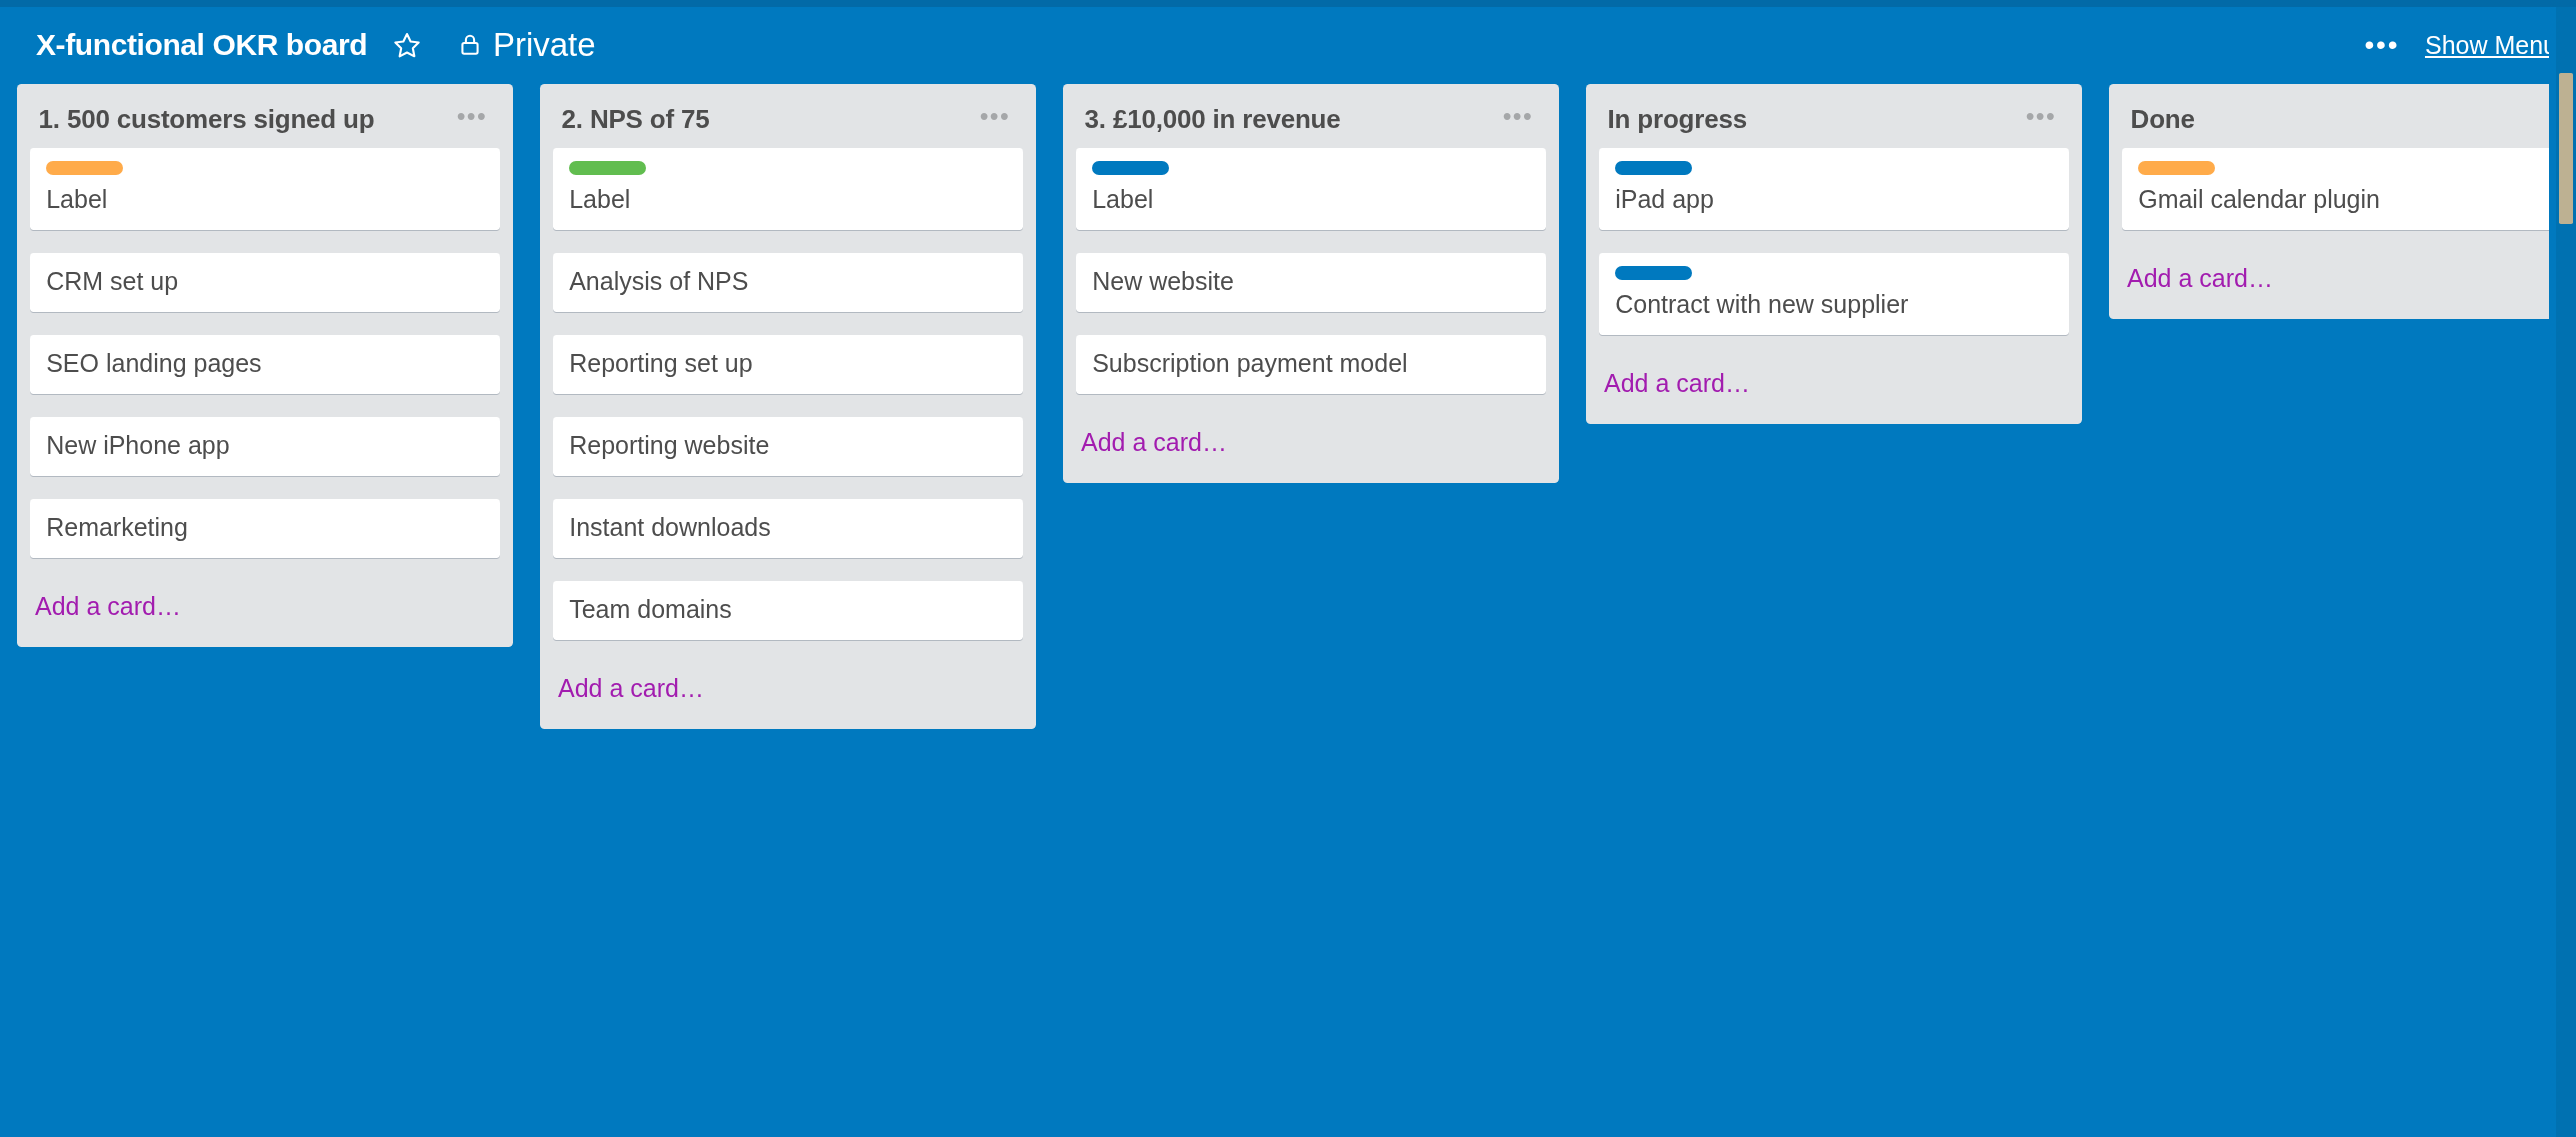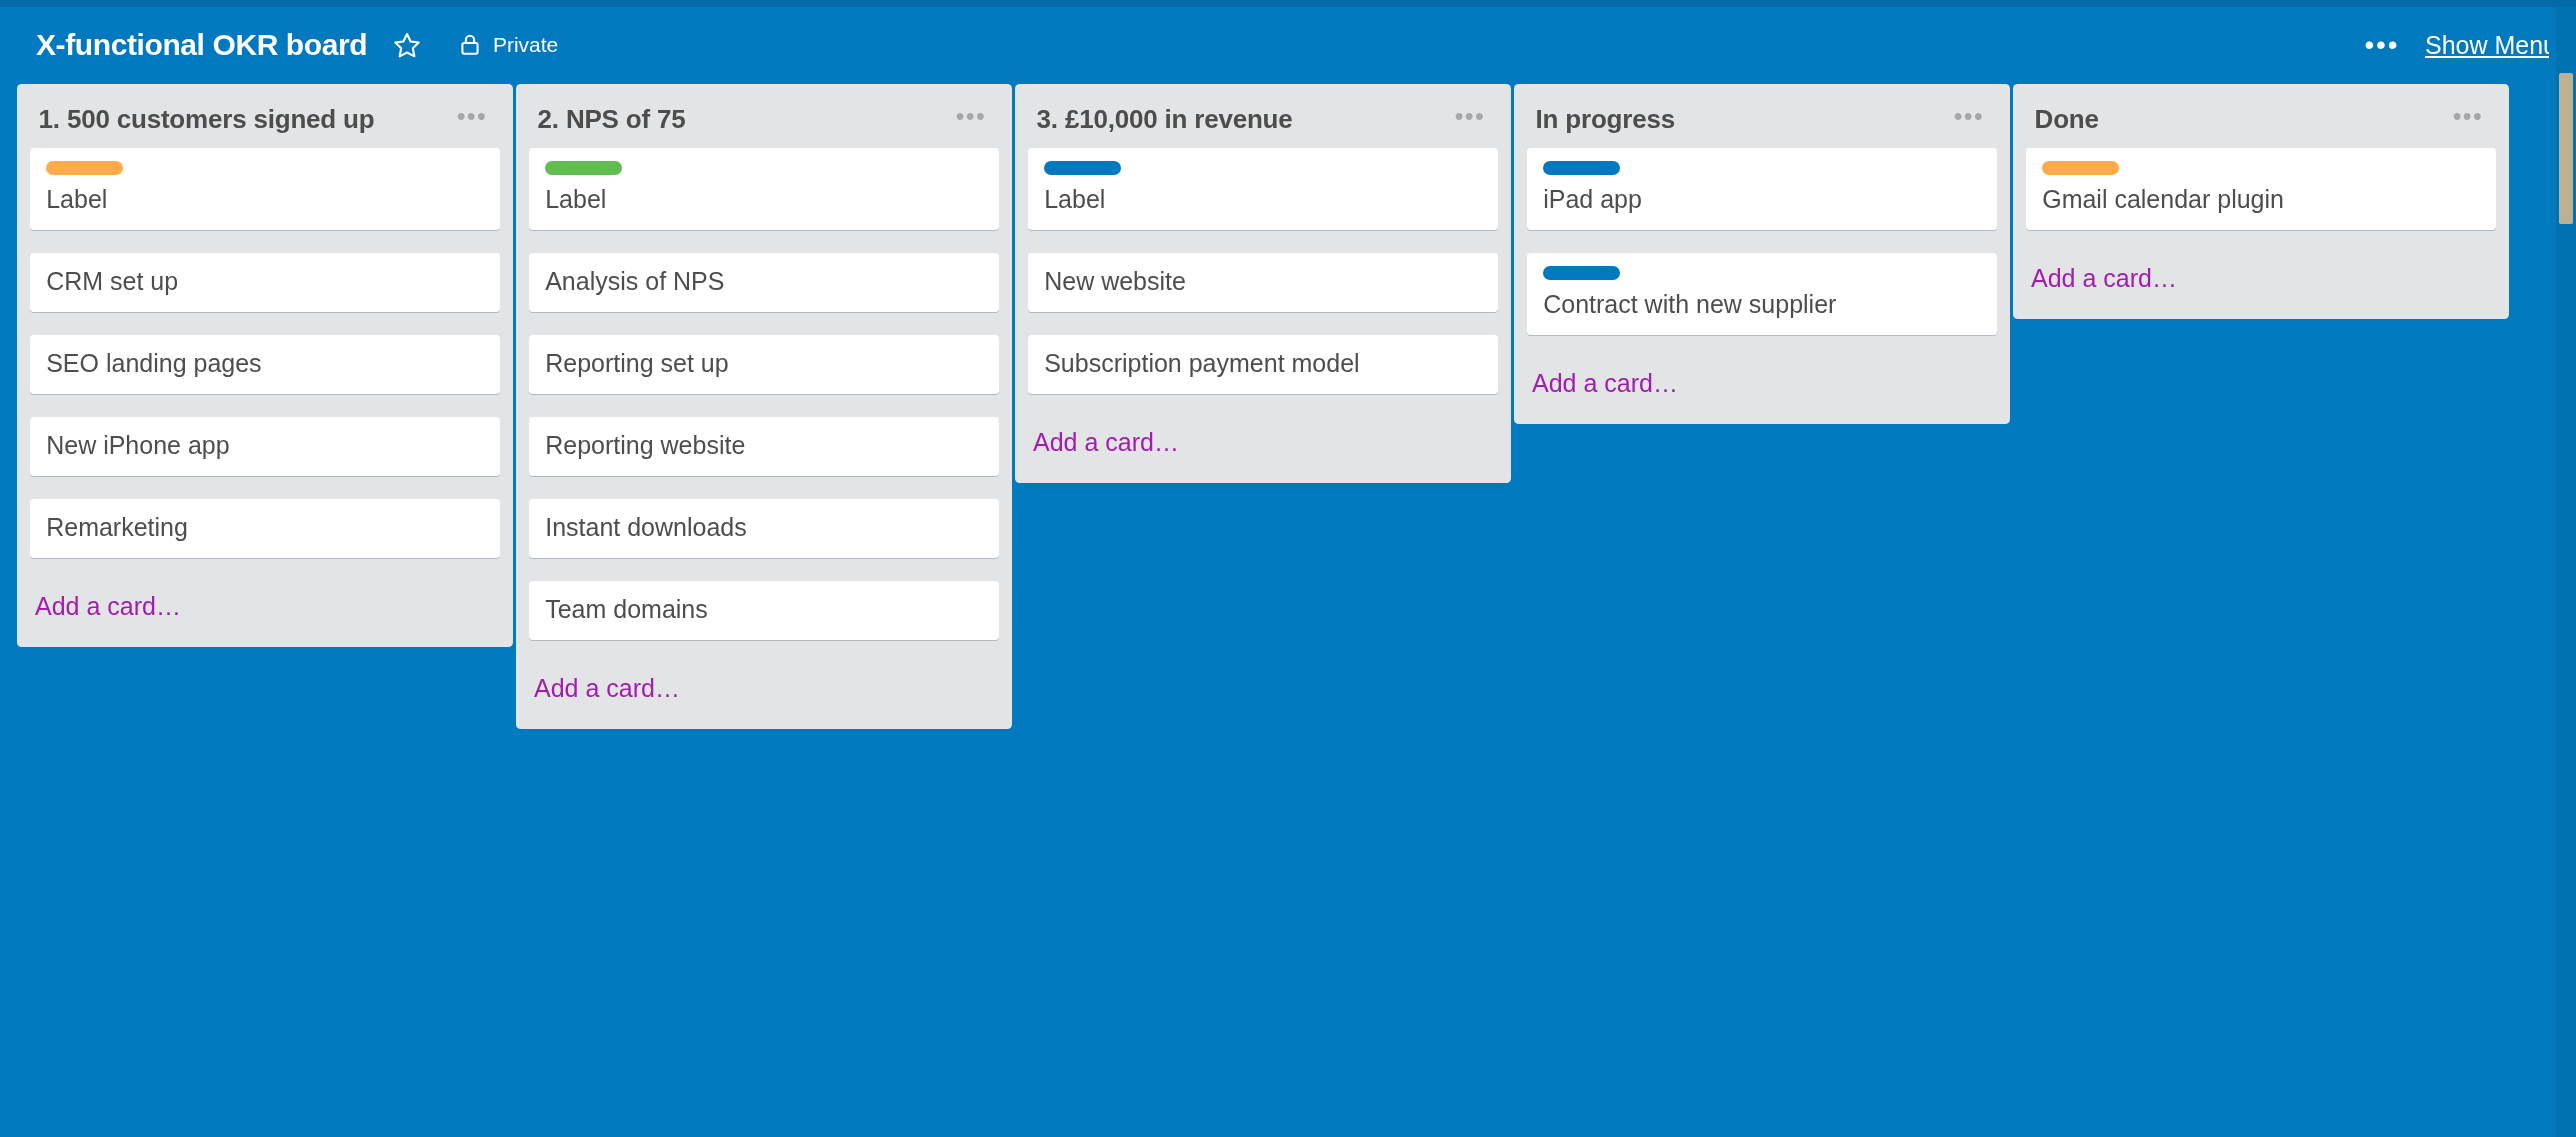--- a/index.html
+++ b/index.html
@@ -65,21 +65,21 @@
     gap: 11px;
     height: 50px;
     padding: 0 13px;
     border-radius: 2.8px;
     cursor: pointer;
     margin-left: 13px;
   }
 
   .hdr-visibility .vis-label {
     color: #ffffff;
-    font-size: 21px;
+    font-size: 33px;
     font-weight: normal;
     white-space: nowrap;
   }
 
   .header-right {
     margin-left: auto;
     display: flex;
     align-items: center;
     gap: 0px;
   }
@@ -110,21 +110,21 @@
     top: 84px; left: 0;
     width: 2576px;
     height: 1053px;
     overflow: hidden;
     padding: 0 0 0 0;
   }
 
   .lists-row {
     display: flex;
     align-items: flex-start;
-    gap: 3px;
+    gap: 27px;
     padding: 0 16.6px;
   }
 
   
   .list {
     width: 496px;
     flex: 0 0 496px;
     background: #e2e4e6;
     border-radius: 4.6px;
     padding: 0 0 0 0;

